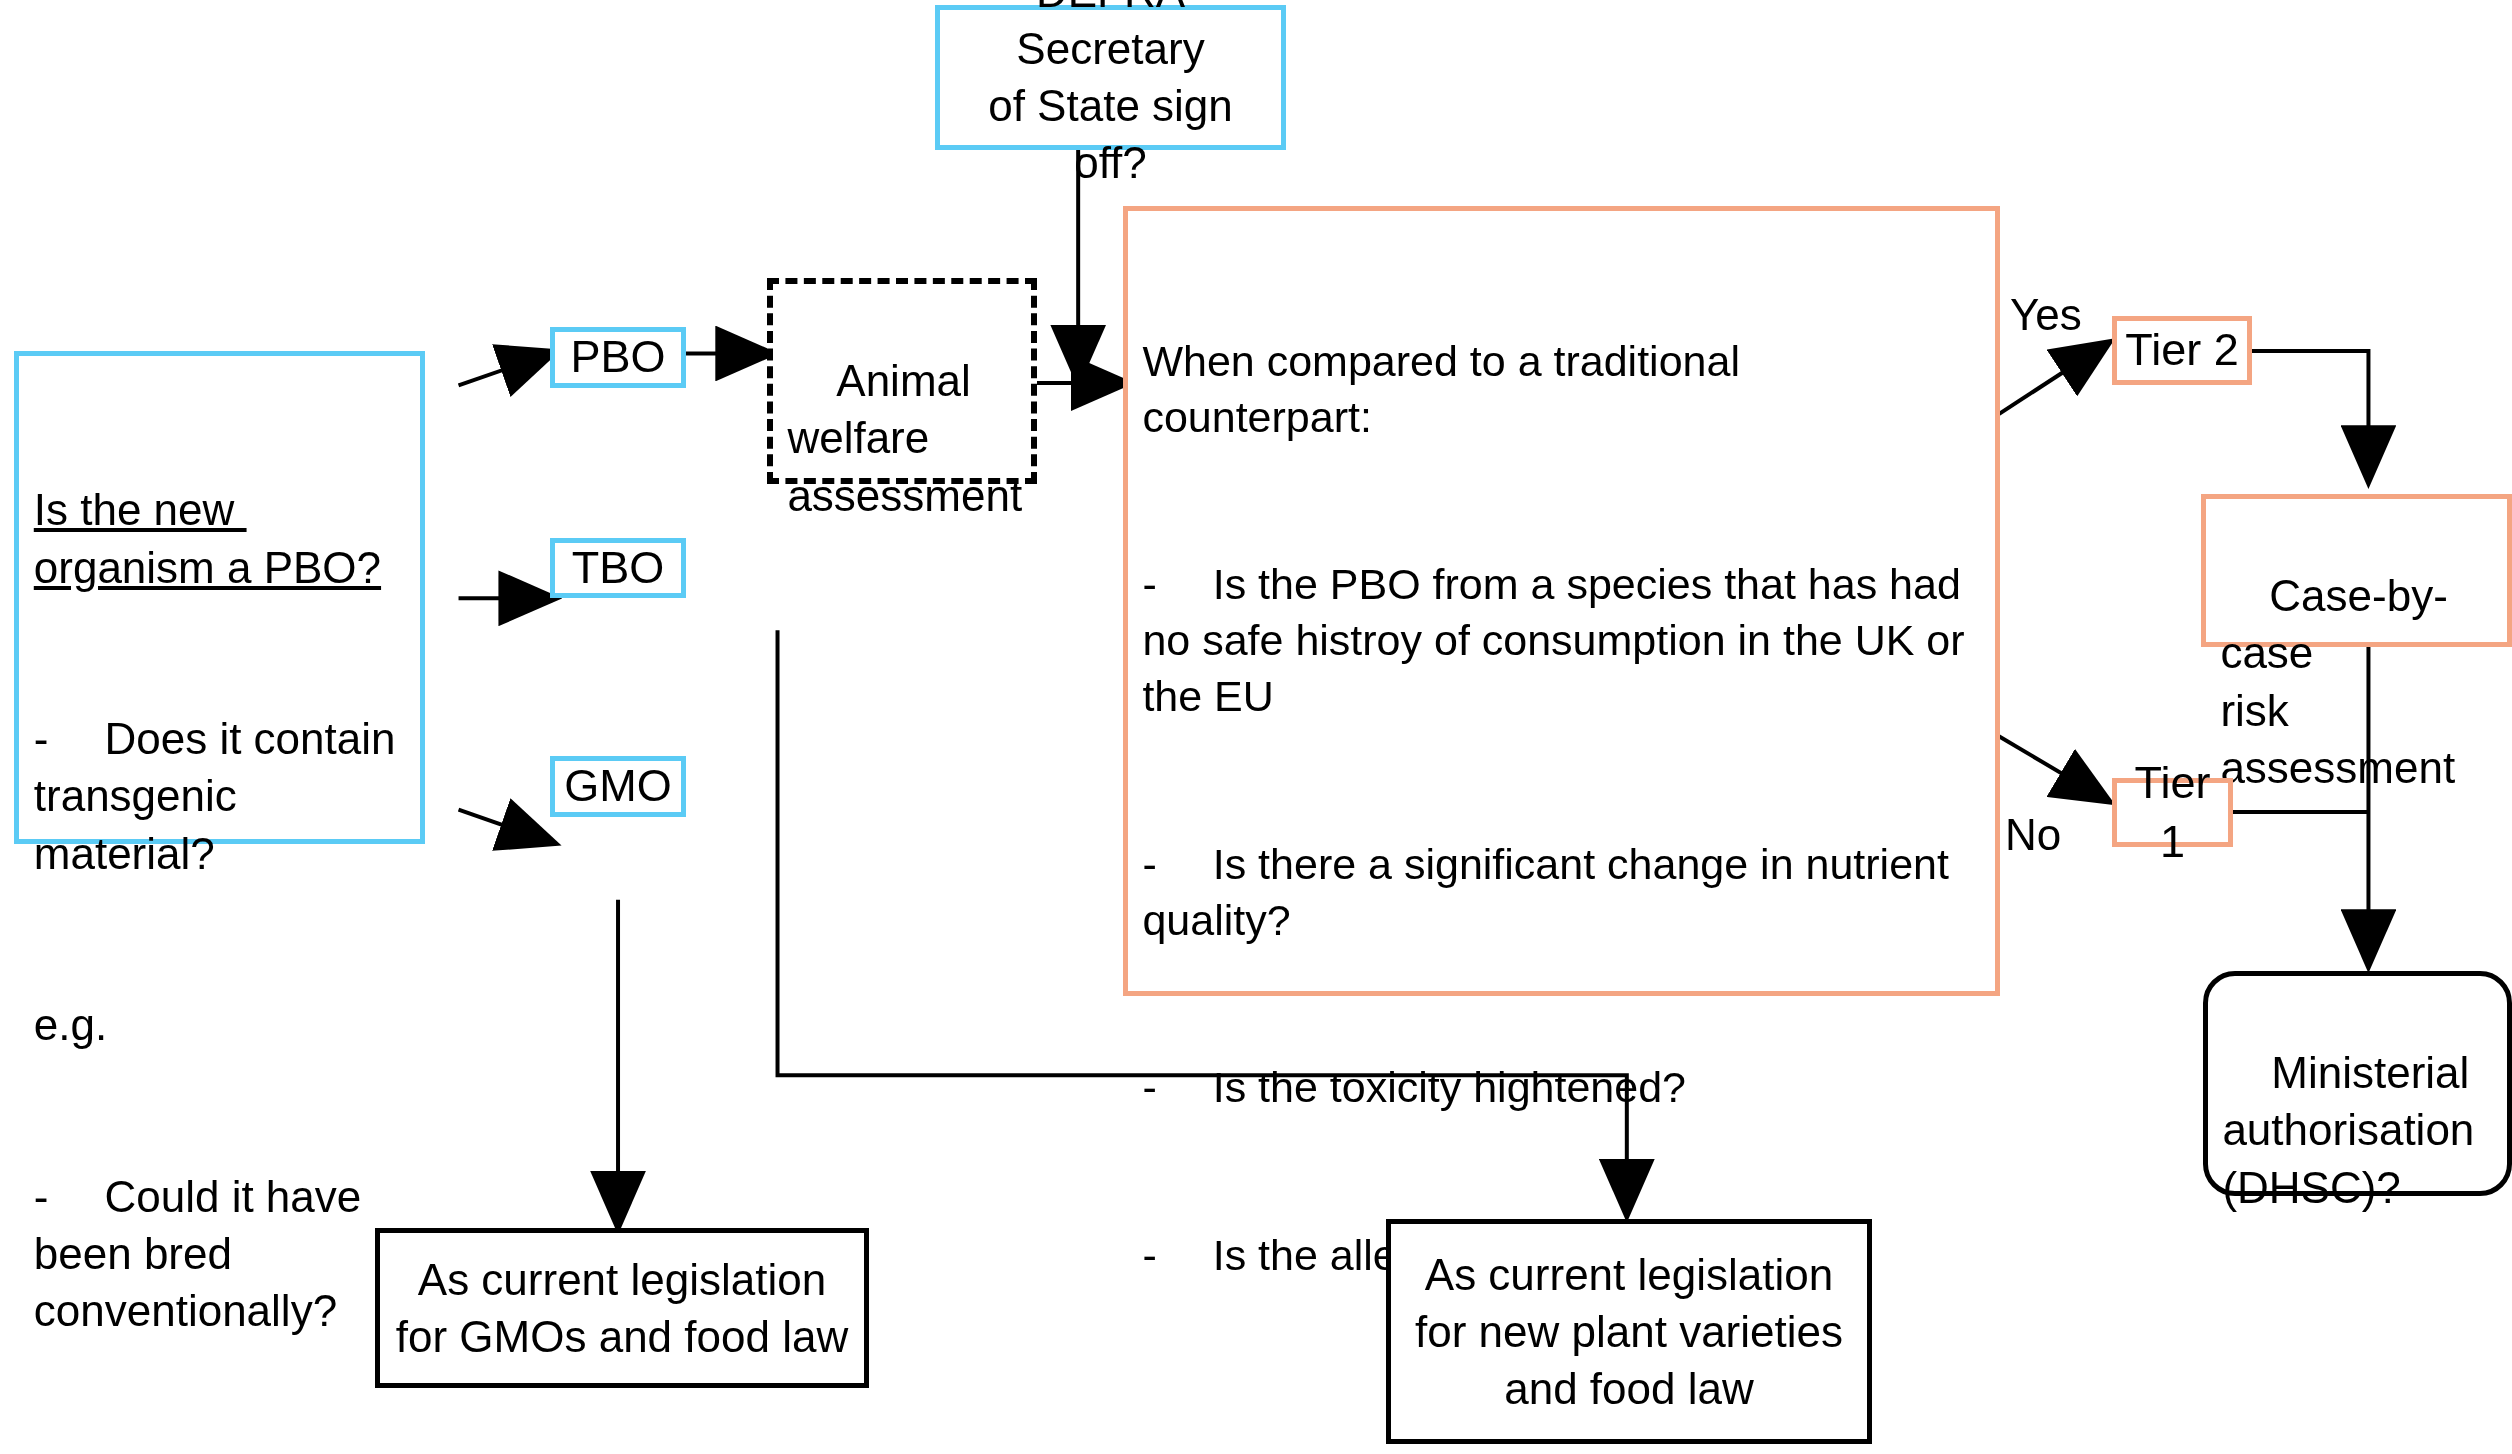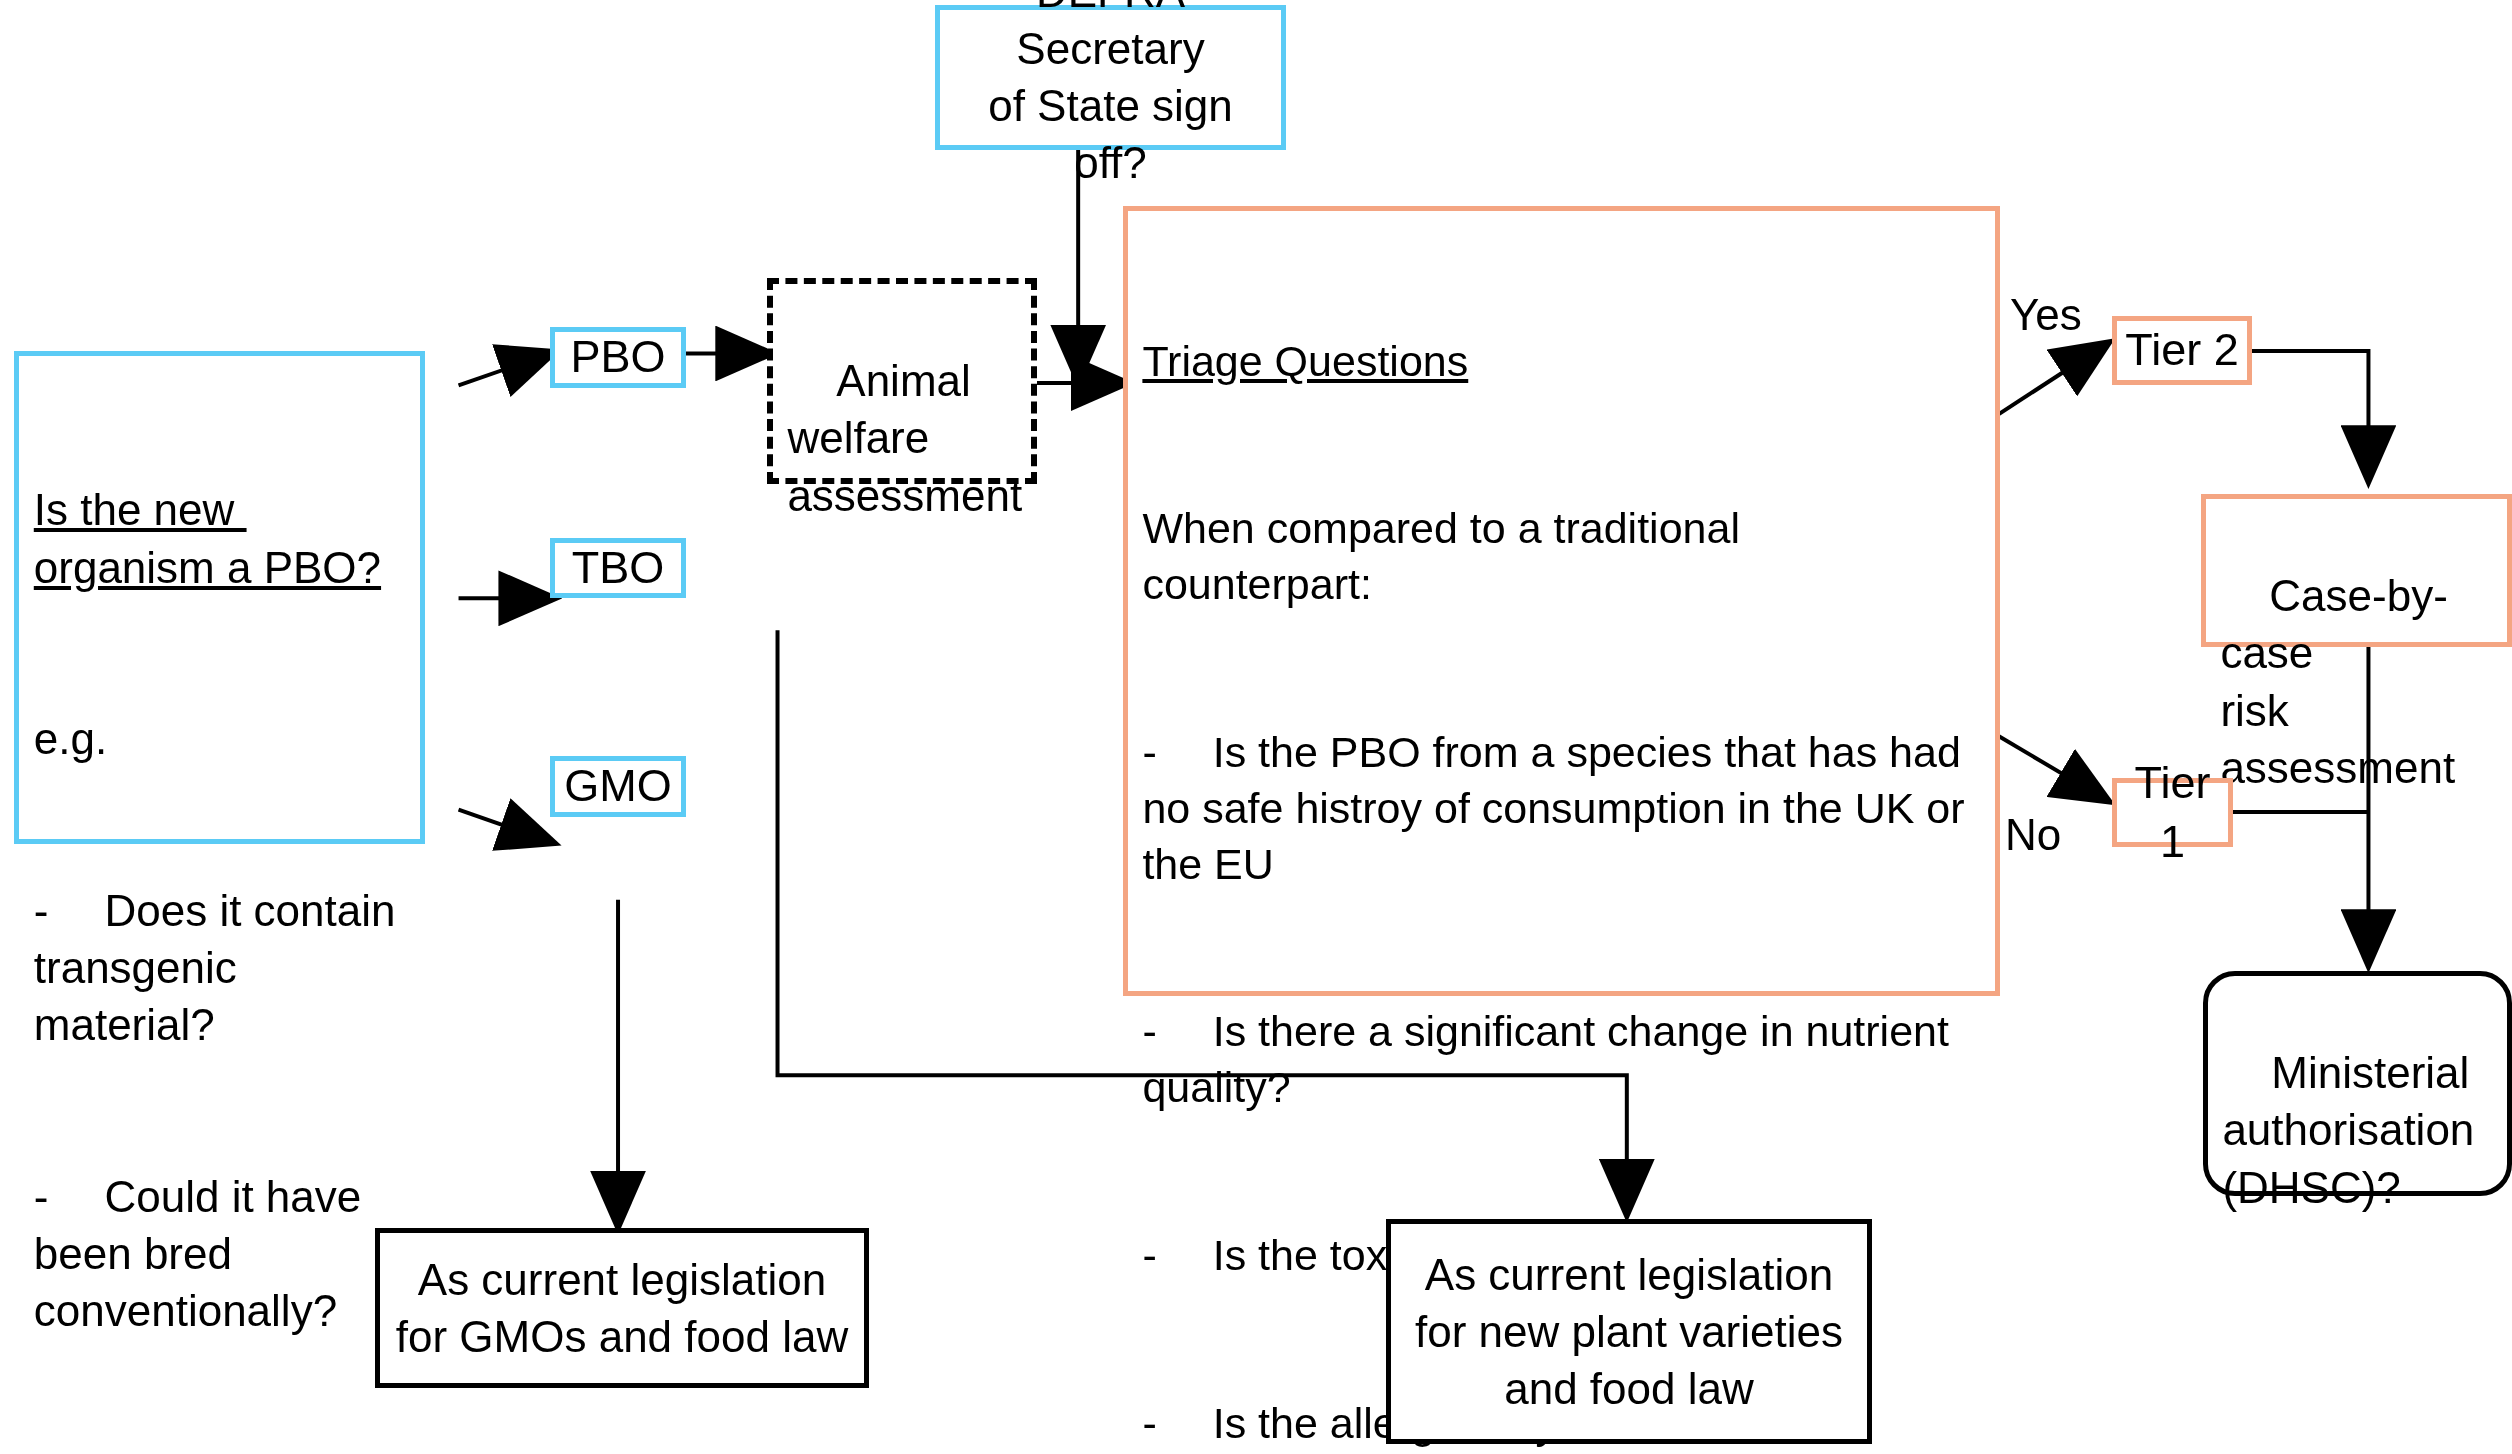--- a/index.html
+++ b/index.html
@@ -79,22 +79,22 @@
   </svg>
 
   <div class="node blue pad center body-node" style="left:935px;top:4.8px;width:351px;height:145px;">
     <span>DEFRA Secretary
 of State sign off?</span>
   </div>
 
   <div class="node blue pad body-node" style="left:14.4px;top:351px;width:411px;height:493px;">
     <div class="u">Is the new 
 organism a PBO?</div>
+    <div>-<span class="bullet-ind"></span><span>Does it contain transgenic material?</span></div>
     <div>e.g.</div>
-    <div>-<span class="bullet-ind"></span><span>Does it contain transgenic material?</span></div>
     <div>-<span class="bullet-ind"></span><span>Could it have been bred conventionally?</span></div>
   </div>
 
   <div class="node blue center tiny-node" style="left:550px;top:327px;width:136px;height:61px;">
     <span>PBO</span>
   </div>
 
   <div class="node blue center tiny-node" style="left:550px;top:538px;width:136px;height:60px;">
     <span>TBO</span>
   </div>
@@ -103,21 +103,20 @@
     <span>GMO</span>
   </div>
 
   <div class="node dashed pad body-node" style="left:767px;top:278px;width:270px;height:206px;">
     <span>Animal
 welfare
 assessment</span>
   </div>
 
   <div class="node orange pad triage" style="left:1123px;top:206px;width:877px;height:790px;">
-    <div class="u">Triage Questions</div>
     <div>When compared to a traditional counterpart:</div>
     <div>-<span class="bullet-ind"></span><span>Is the PBO from a species that has had no safe histroy of consumption in the UK or the EU</span></div>
     <div>-<span class="bullet-ind"></span><span>Is there a significant change in nutrient quality?</span></div>
     <div>-<span class="bullet-ind"></span><span>Is the toxicity hightened?</span></div>
     <div>-<span class="bullet-ind"></span><span>Is the allergenicity altered?</span></div>
     
   </div>
 
   <div class="lbl" style="left:2010px;top:293px;">Yes</div>
   <div class="lbl" style="left:2005px;top:813px;">No</div>

